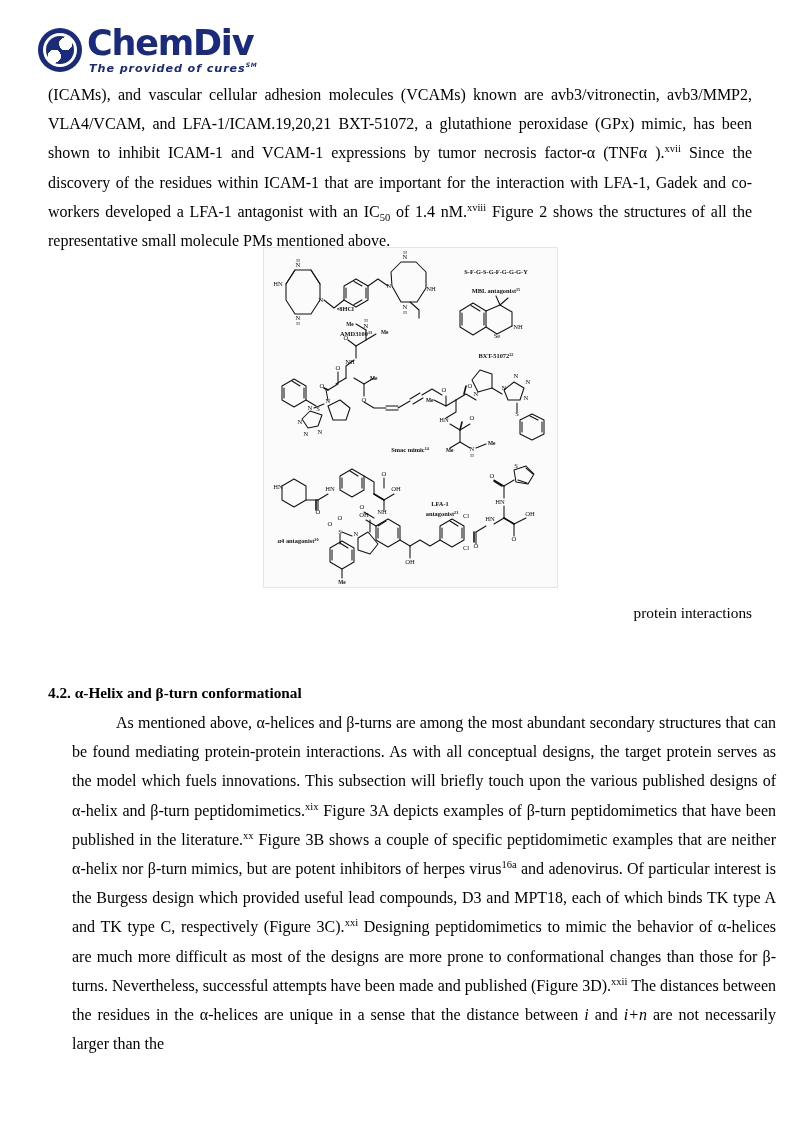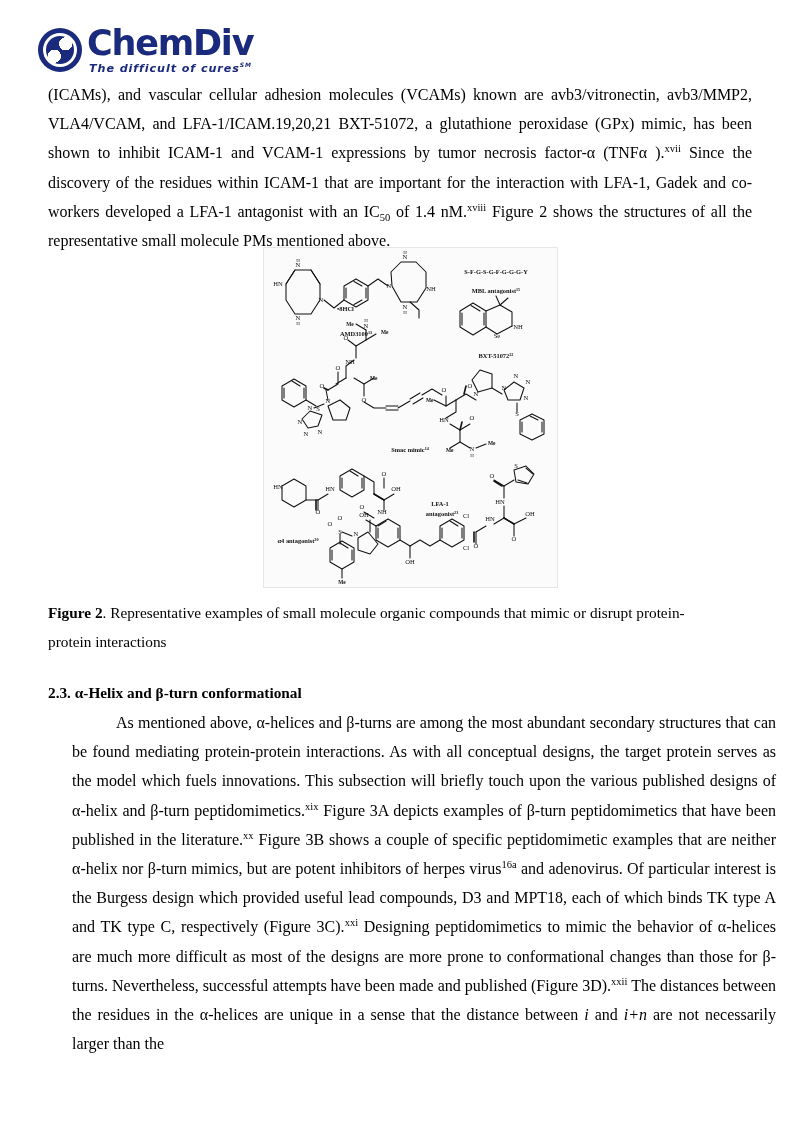--- a/index.html
+++ b/index.html
@@ -133,21 +133,21 @@
     position: absolute;
     left: 48px;
     top: 598px;
     width: 704px;
     font-size: 15.3px;
     line-height: 29.2px;
     text-align: justify;
   }
   .fig-caption .cap-line2 {
     display: block;
-    text-align: left;
+    text-align: right;
   }
   .fig-caption b { font-weight: bold; }
 
   
   .section-heading {
     position: absolute;
     left: 48px;
     top: 678px;
     font-size: 15.3px;
     font-weight: bold;
@@ -165,21 +165,21 @@
 </style>
 </head>
 <body>
 
 <div class="page">
 
   <div class="header">
     <div class="logo-mark"></div>
     <div class="logo-text">
       <div class="logo-name">ChemDiv</div>
-      <div class="logo-tagline"><span>The difficult of cures</span><sup>SM</sup></div>
+      <div class="logo-tagline"><span>The provided of cures</span><sup>SM</sup></div>
     </div>
   </div>
 
   <div class="content">
     <p class="body-para"><span>(ICAMs), and vascular cellular adhesion molecules (VCAMs) known are avb3/vitronectin, avb3/MMP2, VLA4/VCAM, and LFA-1/ICAM.19,20,21 BXT-51072, a glutathione peroxidase (GPx) mimic, has been shown to inhibit ICAM-1 and VCAM-1 expressions by tumor necrosis factor-</span><span>α</span><span> (TNF</span><span>α</span><span> ).</span><sup>xvii</sup><span> Since the discovery of the residues within ICAM-1 that are important for the interaction with LFA-1, Gadek and co-workers developed a LFA-1 antagonist with an IC</span><sub>50</sub><span> of 1.4 nM.</span><sup>xviii</sup><span> Figure 2 shows the structures of all the representative small molecule PMs mentioned above.</span></p>
   </div>
 
   <div class="figure-wrap">
     <svg width="293" height="339" viewBox="0 0 293 339" xmlns="http://www.w3.org/2000/svg">
       <style>
@@ -394,23 +394,22 @@
         <path class="bd" d="M146,298 L136,292"></path>
         <path class="bd" d="M136,292 L136,278 L124,271 L112,278 L112,292 L124,299 Z"></path>
         <path class="bd" d="M134,280 L134,290 M114,280 L114,290 M122,273 L114,278"></path>
         <path class="bd" d="M112,278 L102,272"></path>
         <text class="at" x="100" y="269" text-anchor="middle">OH</text>
       </g>
     </svg>
   </div>
 
   <div class="fig-caption">
-    <span style="display:block; text-align:justify;"><b>Figure 2</b><span>. Representative examples of small molecule organic compounds that mimic or disrupt protein-</span></span>
     <span class="cap-line2">protein interactions</span>
   </div>
 
-  <div class="section-heading"><span>2.3. </span><span>α</span><span>-Helix and </span><span>β</span><span>-turn conformational</span></div>
+  <div class="section-heading"><span>4.2. </span><span>α</span><span>-Helix and </span><span>β</span><span>-turn conformational</span></div>
 
   <div class="para2">
     <p class="body-para"><span class="indent"></span><span>As mentioned above, </span><span>α</span><span>-helices and </span><span>β</span><span>-turns are among the most abundant secondary structures that can be found mediating protein-protein interactions. As with all conceptual designs, the target protein serves as the model which fuels innovations. This subsection will briefly touch upon the various published designs of </span><span>α</span><span>-helix and </span><span>β</span><span>-turn peptidomimetics.</span><sup>xix</sup><span> Figure 3A depicts examples of </span><span>β</span><span>-turn peptidomimetics that have been published in the literature.</span><sup>xx</sup><span> Figure 3B shows a couple of specific peptidomimetic examples that are neither </span><span>α</span><span>-helix nor </span><span>β</span><span>-turn mimics, but are potent inhibitors of herpes virus</span><sup>16a</sup><span> and adenovirus. Of particular interest is the Burgess design which provided useful lead compounds, D3 and MPT18, each of which binds TK type A and TK type C, respectively (Figure 3C).</span><sup>xxi</sup><span> Designing peptidomimetics to mimic the behavior of </span><span>α</span><span>-helices are much more difficult as most of the designs are more prone to conformational changes than those for </span><span>β</span><span>-turns. Nevertheless, successful attempts have been made and published (Figure 3D).</span><sup>xxii</sup><span> The distances between the residues in the </span><span>α</span><span>-helices are unique in a sense that the distance between </span><i>i</i><span> and </span><i>i+n</i><span> are not necessarily larger than the</span></p>
   </div>
 
 </div>
 
 </body></html>

